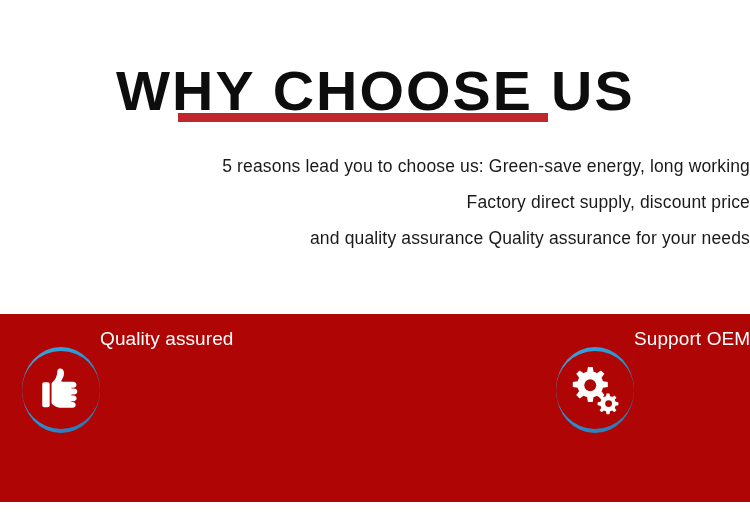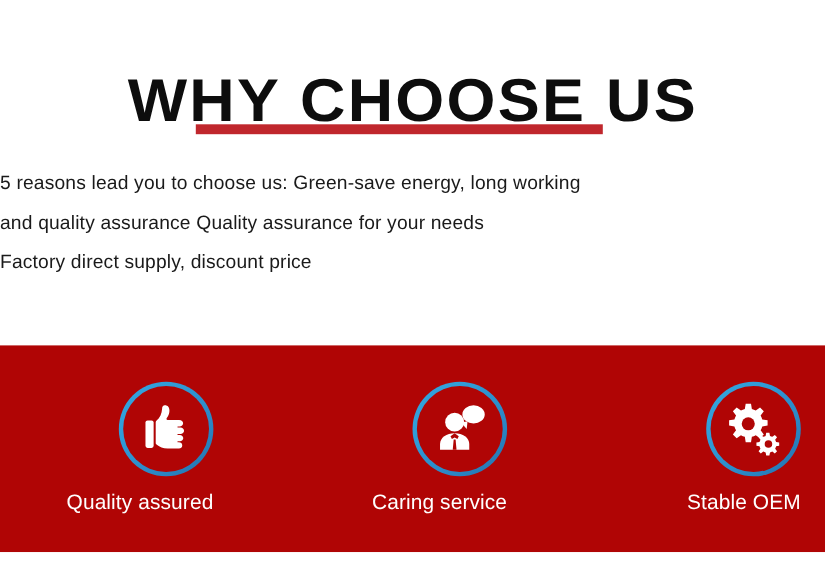--- a/index.html
+++ b/index.html
@@ -64,21 +64,21 @@
     width: 370px;
     height: 9px;
     background: #c0272d;
   }
 
   .subtitle-block {
     position: absolute;
     left: 0;
     top: 148px;
     width: 750px;
-    text-align: left;
+    text-align: right;
   }
 
   .subtitle-line {
     font-family: "Liberation Sans", sans-serif;
     font-size: 17.5px;
     color: #1a1a1a;
     line-height: 36px;
     letter-spacing: 0.15px;
     white-space: nowrap;
   }
@@ -112,22 +112,22 @@
     flex-direction: row;
     align-items: flex-start;
     justify-content: space-between;
     padding: 0 22px;
     box-sizing: border-box;
   }
 
   .feature {
     width: 172px;
     display: flex;
-    flex-direction: column;
-    align-items: flex-end;
+    flex-direction: row;
+    align-items: flex-start;
   }
 
   .feature-circle {
     margin-top: 33px;
     width: 86px;
     height: 86px;
     border-radius: 50%;
     background:
       linear-gradient(135deg, #35a8e0 0%, #2f9ad6 35%, #2b86c4 70%, #2272ad 100%);
     display: flex;
@@ -171,22 +171,22 @@
 
     <div class="title-wrap">
       <div class="title-inner">
         <div class="page-title">WHY CHOOSE US</div>
         <div class="title-underline"></div>
       </div>
     </div>
 
     <div class="subtitle-block">
       <div class="subtitle-line">5 reasons lead you to choose us: Green-save energy, long working</div>
+      <div class="subtitle-line">Factory direct supply, discount price</div>
       <div class="subtitle-line">and quality assurance Quality assurance for your needs</div>
-      <div class="subtitle-line">Factory direct supply, discount price</div>
     </div>
 
   </div>
 
   <div class="red-band">
 
     <div class="features">
 
       <div class="feature">
         <div class="feature-circle">
@@ -195,56 +195,37 @@
               <g fill="#ffffff">
                 <path d="M30.5 4.5c3.6 0 5.4 2.6 5.4 6.2 0 3.2-1.4 6.1-3.1 8.5-0.8 1.1-0.3 2.2 1 2.2h13.4c2.7 0 4.6 1.6 4.6 3.8 0 2.2-1.8 3.8-4.2 3.8h-2.3v1.2h3.3c2.5 0 4.3 1.6 4.3 3.7 0 2.2-1.8 3.8-4.3 3.8h-3.3v1.2h2.6c2.4 0 4.1 1.6 4.1 3.7 0 2.1-1.7 3.7-4.1 3.7h-2.6v1.2h1.6c2.3 0 3.9 1.5 3.9 3.6 0 2.1-1.6 3.6-3.9 3.6H33.8c-5.7 0-9.1-1.6-12.6-4.3-0.8-0.6-1.3-1-1.3-2.3V24.4c0-1 0.4-1.6 1.1-2.2 3.9-3.2 6-8.2 6.3-13.5 0.1-2.6 1.2-4.2 3.2-4.2z"></path>
                 <rect x="8" y="22" width="9.5" height="32" rx="2.4"></rect>
               </g>
             </svg>
           </div>
         </div>
         <div class="feature-label">Quality assured</div>
       </div>
 
-      <div class="feature">
-        <div class="feature-circle">
-          <div class="feature-circle-inner">
-            <svg viewBox="0 0 64 64" xmlns="http://www.w3.org/2000/svg" aria-hidden="true">
-              <g fill="#ffffff">
-                <ellipse cx="48" cy="15" rx="13" ry="10.5"></ellipse>
-                <path d="M41 23 L40 32 L33.5 24.5 Z"></path>
-                <circle cx="26" cy="24" r="11"></circle>
-                <path d="M26 37c-9.5 0-17 5.3-17 12.5V56h34v-6.5C43 42.3 35.5 37 26 37z"></path>
-              </g>
-              <g fill="#b00505">
-                <path d="M26 37 L30.8 40.5 L29.2 43.5 L26 41.8 L22.8 43.5 L21.2 40.5 Z"></path>
-                <path d="M24.9 44.2h2.2l1.1 11.8h-4.4z"></path>
-              </g>
-            </svg>
-          </div>
-        </div>
-        <div class="feature-label">Caring service</div>
-      </div>
 
       <div class="feature">
         <div class="feature-circle">
           <div class="feature-circle-inner">
             <svg viewBox="0 0 64 64" xmlns="http://www.w3.org/2000/svg" aria-hidden="true">
               <g fill="#ffffff">
                 <path d="M26 2.5l3.1 0 1 6.2a17.6 17.6 0 0 1 4.5 1.9l5-3.7 4.4 4.4-3.7 5a17.6 17.6 0 0 1 1.9 4.5l6.2 1v6.2l-6.2 1a17.6 17.6 0 0 1-1.9 4.5l3.7 5-4.4 4.4-5-3.7a17.6 17.6 0 0 1-4.5 1.9l-1 6.2h-6.2l-1-6.2a17.6 17.6 0 0 1-4.5-1.9l-5 3.7-4.4-4.4 3.7-5a17.6 17.6 0 0 1-1.9-4.5l-6.2-1v-6.2l6.2-1a17.6 17.6 0 0 1 1.9-4.5l-3.7-5 4.4-4.4 5 3.7a17.6 17.6 0 0 1 4.5-1.9l1-6.2z"></path>
               </g>
               <circle cx="25.9" cy="25.9" r="7.6" fill="#b00505"></circle>
               <g fill="#ffffff">
                 <path d="M48.4 36.4l2.1 0 0.7 3.6a10.6 10.6 0 0 1 2.7 1.1l2.9-2.2 2.6 2.6-2.2 2.9a10.6 10.6 0 0 1 1.1 2.7l3.6 0.7v3.7l-3.6 0.7a10.6 10.6 0 0 1-1.1 2.7l2.2 2.9-2.6 2.6-2.9-2.2a10.6 10.6 0 0 1-2.7 1.1l-0.7 3.6h-3.7l-0.7-3.6a10.6 10.6 0 0 1-2.7-1.1l-2.9 2.2-2.6-2.6 2.2-2.9a10.6 10.6 0 0 1-1.1-2.7l-3.6-0.7v-3.7l3.6-0.7a10.6 10.6 0 0 1 1.1-2.7l-2.2-2.9 2.6-2.6 2.9 2.2a10.6 10.6 0 0 1 2.7-1.1l0.7-3.6z"></path>
               </g>
               <circle cx="49.4" cy="49.4" r="4.4" fill="#b00505"></circle>
             </svg>
           </div>
         </div>
-        <div class="feature-label">Stable OEM</div>
+        <div class="feature-label">Support OEM</div>
       </div>
 
 
     </div>
   </div>
 
   <div class="footer-strip"></div>
 
 </div>
 

